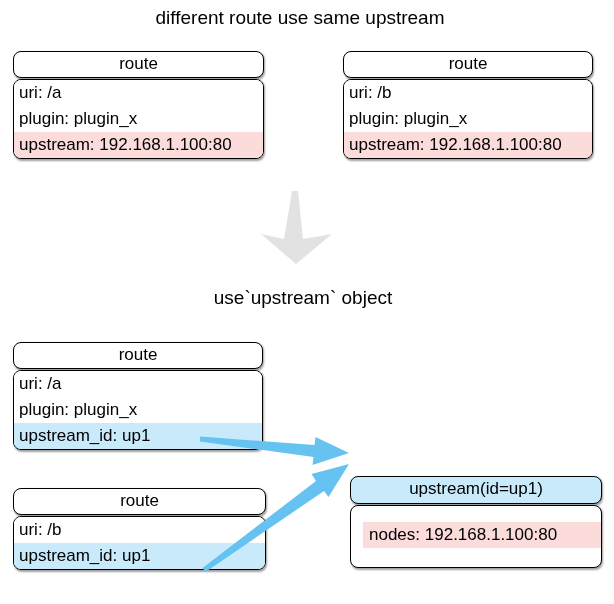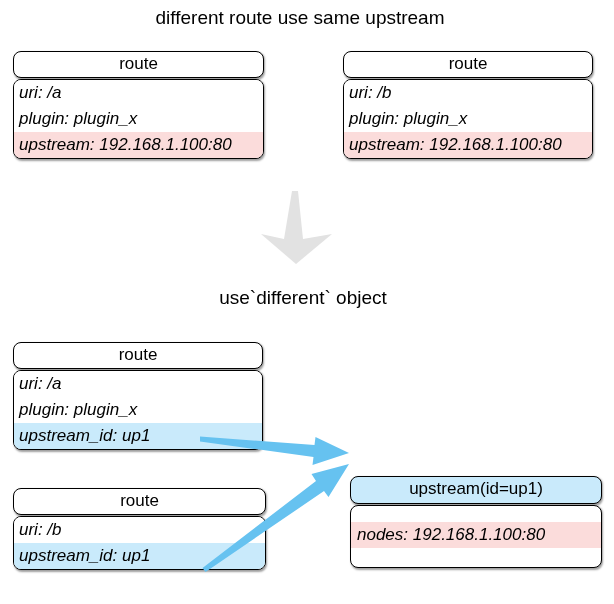--- a/index.html
+++ b/index.html
@@ -17,26 +17,26 @@
     font-size:17px;background:#fff;border:1.6px solid #000;border-radius:8px;
     box-shadow:1px 1.5px 2px rgba(0,0,0,.38);
   }
   .node-body{
     box-sizing:border-box;margin-top:1px;background:#fff;
     border:1.6px solid #000;border-radius:8px;overflow:hidden;
     box-shadow:1px 1.5px 2px rgba(0,0,0,.38);
   }
   .row{
     height:26px;line-height:26px;font-size:17px;padding-left:5px;
-    white-space:nowrap;background:#fff;font-style:italic;
+    white-space:nowrap;background:#fff;
   }
   .hl-pink{background:var(--pink,#fbdcdb);}
   .hl-blue{background:var(--blue-light,#c9eafb);}
   .hdr-blue{background:var(--blue-light,#c9eafb);margin-top:36px;}
-  .upstream-body{padding:16px 0 19px 0;}
+  .upstream-body{padding:16px 0 19px 12px;}
   .upstream-body .row{padding-left:6px;}
   svg.overlay{position:absolute;left:0;top:0;pointer-events:none;}
 </style>
 </head>
 <body>
 
 <div class="stage">
 
   <div class="caption" style="left:0;top:7px;width:600px;text-align:center;">different route use same upstream</div>
 
@@ -51,21 +51,21 @@
 
   <div class="node" style="left:343px;top:51px;width:250px;">
     <div class="node-header">route</div>
     <div class="node-body">
       <div class="row">uri: /b</div>
       <div class="row">plugin: plugin_x</div>
       <div class="row hl-pink">upstream: 192.168.1.100:80</div>
     </div>
   </div>
 
-  <div class="caption" style="left:0;top:287px;width:606px;">use`different` object</div>
+  <div class="caption" style="left:0;top:287px;width:606px;">use`upstream` object</div>
 
   <div class="node" style="left:13px;top:342px;width:250px;">
     <div class="node-header">route</div>
     <div class="node-body">
       <div class="row">uri: /a</div>
       <div class="row">plugin: plugin_x</div>
       <div class="row hl-blue">upstream_id: up1</div>
     </div>
   </div>
 

